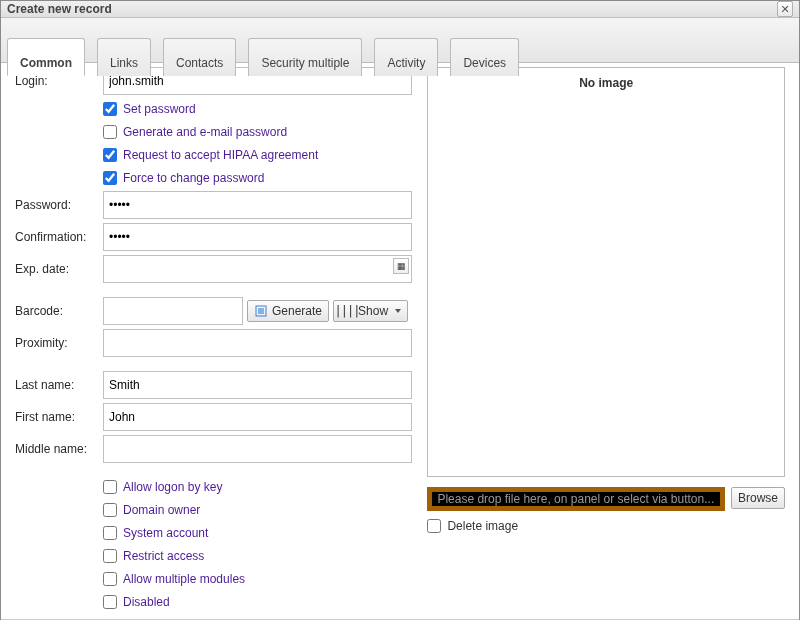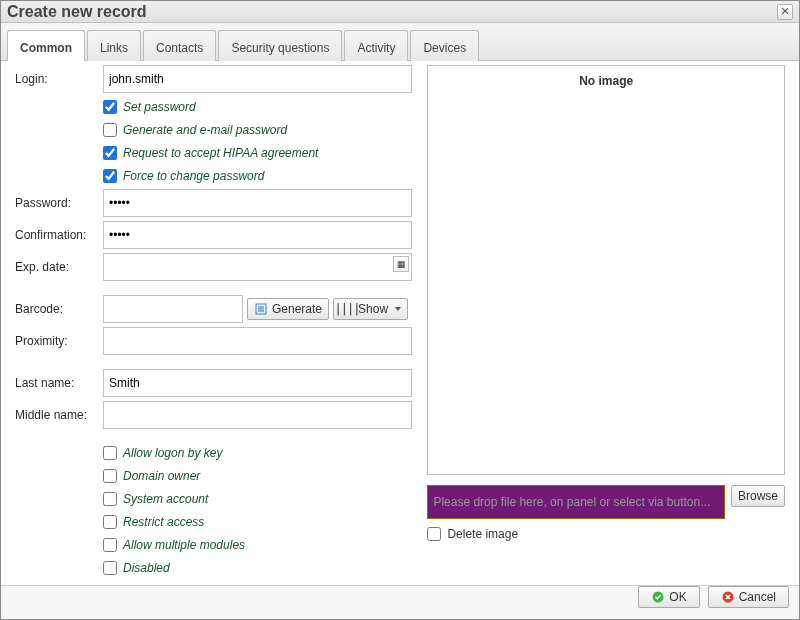--- a/index.html
+++ b/index.html
@@ -21,21 +21,21 @@
 .titlebar {
   height: 24px;
   background: linear-gradient(#f0f0f0, #e0e0e0);
   border-bottom: 1px solid #c0c0c0;
   display: flex;
   align-items: center;
   padding: 0 6px;
 }
 .titlebar-text {
   font-weight: bold;
-  font-size: 16px;
+  font-size: 12px;
   color: #444;
   flex: 1;
 }
 .close-btn {
   width: 16px; height: 16px;
   border: 1px solid #b0b0b0;
   background: linear-gradient(#fff,#e8e8e8);
   display:flex;align-items:center;justify-content:center;
   font-size:11px;color:#555;
   cursor:pointer;
@@ -43,30 +43,30 @@
 }
 
 .tabs {
   display: flex;
   background: linear-gradient(#f5f5f5, #e5e5e5);
   border-bottom: 1px solid #bbb;
   padding: 6px 6px 0 6px;
   gap: 0;
 }
 .tab {
-  padding: 10px 12px 5px 12px;
+  padding: 17px 12px 5px 12px;
   border: 1px solid #bbb;
   border-bottom: none;
   background: linear-gradient(#f5f5f5,#e8e8e8);
-  margin-right: 2px;
+  margin-right: 12px;
   border-radius: 3px 3px 0 0;
   cursor: pointer;
   color: #444;
   position:relative;
-  top:1px;
+  top:14px;
 }
 .tab.active {
   background: #fff;
   font-weight: bold;
   border-bottom: 1px solid #fff;
 }
 
 .body {
   flex: 1;
   display: flex;
@@ -114,21 +114,21 @@
   align-items: center;
   margin-bottom: 3px;
   margin-left: 88px;
   height:20px;
 }
 .check-row input[type=checkbox] {
   width:14px;height:14px;
   margin-right:6px;
   accent-color:#1f72e6;
 }
-.check-row label { color:#14532d; cursor:default;font-style:italic;}
+.check-row label { color:#4c1d95; cursor:default;}
 
 .spacer { height: 10px; }
 
 .datebox { position:relative; }
 .date-icon {
   position:absolute; right:3px; top:3px;
   width:16px;height:16px;border:1px solid #bbb;
   background:linear-gradient(#fff,#eee);
   display:flex;align-items:center;justify-content:center;font-size:9px;
 }
@@ -167,22 +167,22 @@
   display:flex;align-items:flex-start;justify-content:center;
   padding-top:8px;
   font-weight:bold;
   color:#333;
   margin-bottom:10px;
 }
 .drop-row {
   display:flex;gap:6px;margin-bottom:8px;
 }
 .drop-input {
-  flex:1;height:34px;border:1px solid #a16207;padding:0 5px;
-  font-family:inherit;font-size:12px;color:#999;background:#701a75;
+  flex:1;height:24px;border:5px solid #a16207;padding:0 5px;
+  font-family:inherit;font-size:12px;color:#999;background:#000000;
   display:flex;align-items:center;
 }
 
 .footer {
   height:36px;border-top:1px solid #ccc;
   display:flex;align-items:flex-start;justify-content:flex-end;
   padding:0 10px;gap:8px;
   background:#f7f7f7;
 }
 .footer .btn { padding:0 12px; }
@@ -202,21 +202,21 @@
     <span class="titlebar-text">Create new record</span>
     <div class="close-btn">
       <span>✕</span>
     </div>
   </div>
 
   <div class="tabs">
     <div class="tab active">Common</div>
     <div class="tab">Links</div>
     <div class="tab">Contacts</div>
-    <div class="tab">Security questions</div>
+    <div class="tab">Security multiple</div>
     <div class="tab">Activity</div>
     <div class="tab">Devices</div>
   </div>
 
   <div class="body">
     <div class="left-col">
       
       <div class="form-row">
         <div class="form-label">Login:</div>
         <div class="form-field">
@@ -293,20 +293,26 @@
           </div>
       </div>
 
       <div class="spacer"></div>
 
       
       <div class="form-row">
         <div class="form-label">Last name:</div>
         <div class="form-field">
             <input type="text" value="Smith" style="">
+          </div>
+      </div>
+      <div class="form-row">
+        <div class="form-label">First name:</div>
+        <div class="form-field">
+            <input type="text" value="John" style="">
           </div>
       </div>
       <div class="form-row">
         <div class="form-label">Middle name:</div>
         <div class="form-field">
             <input type="text" value="" style="">
           </div>
       </div>
 
       <div class="spacer"></div>

